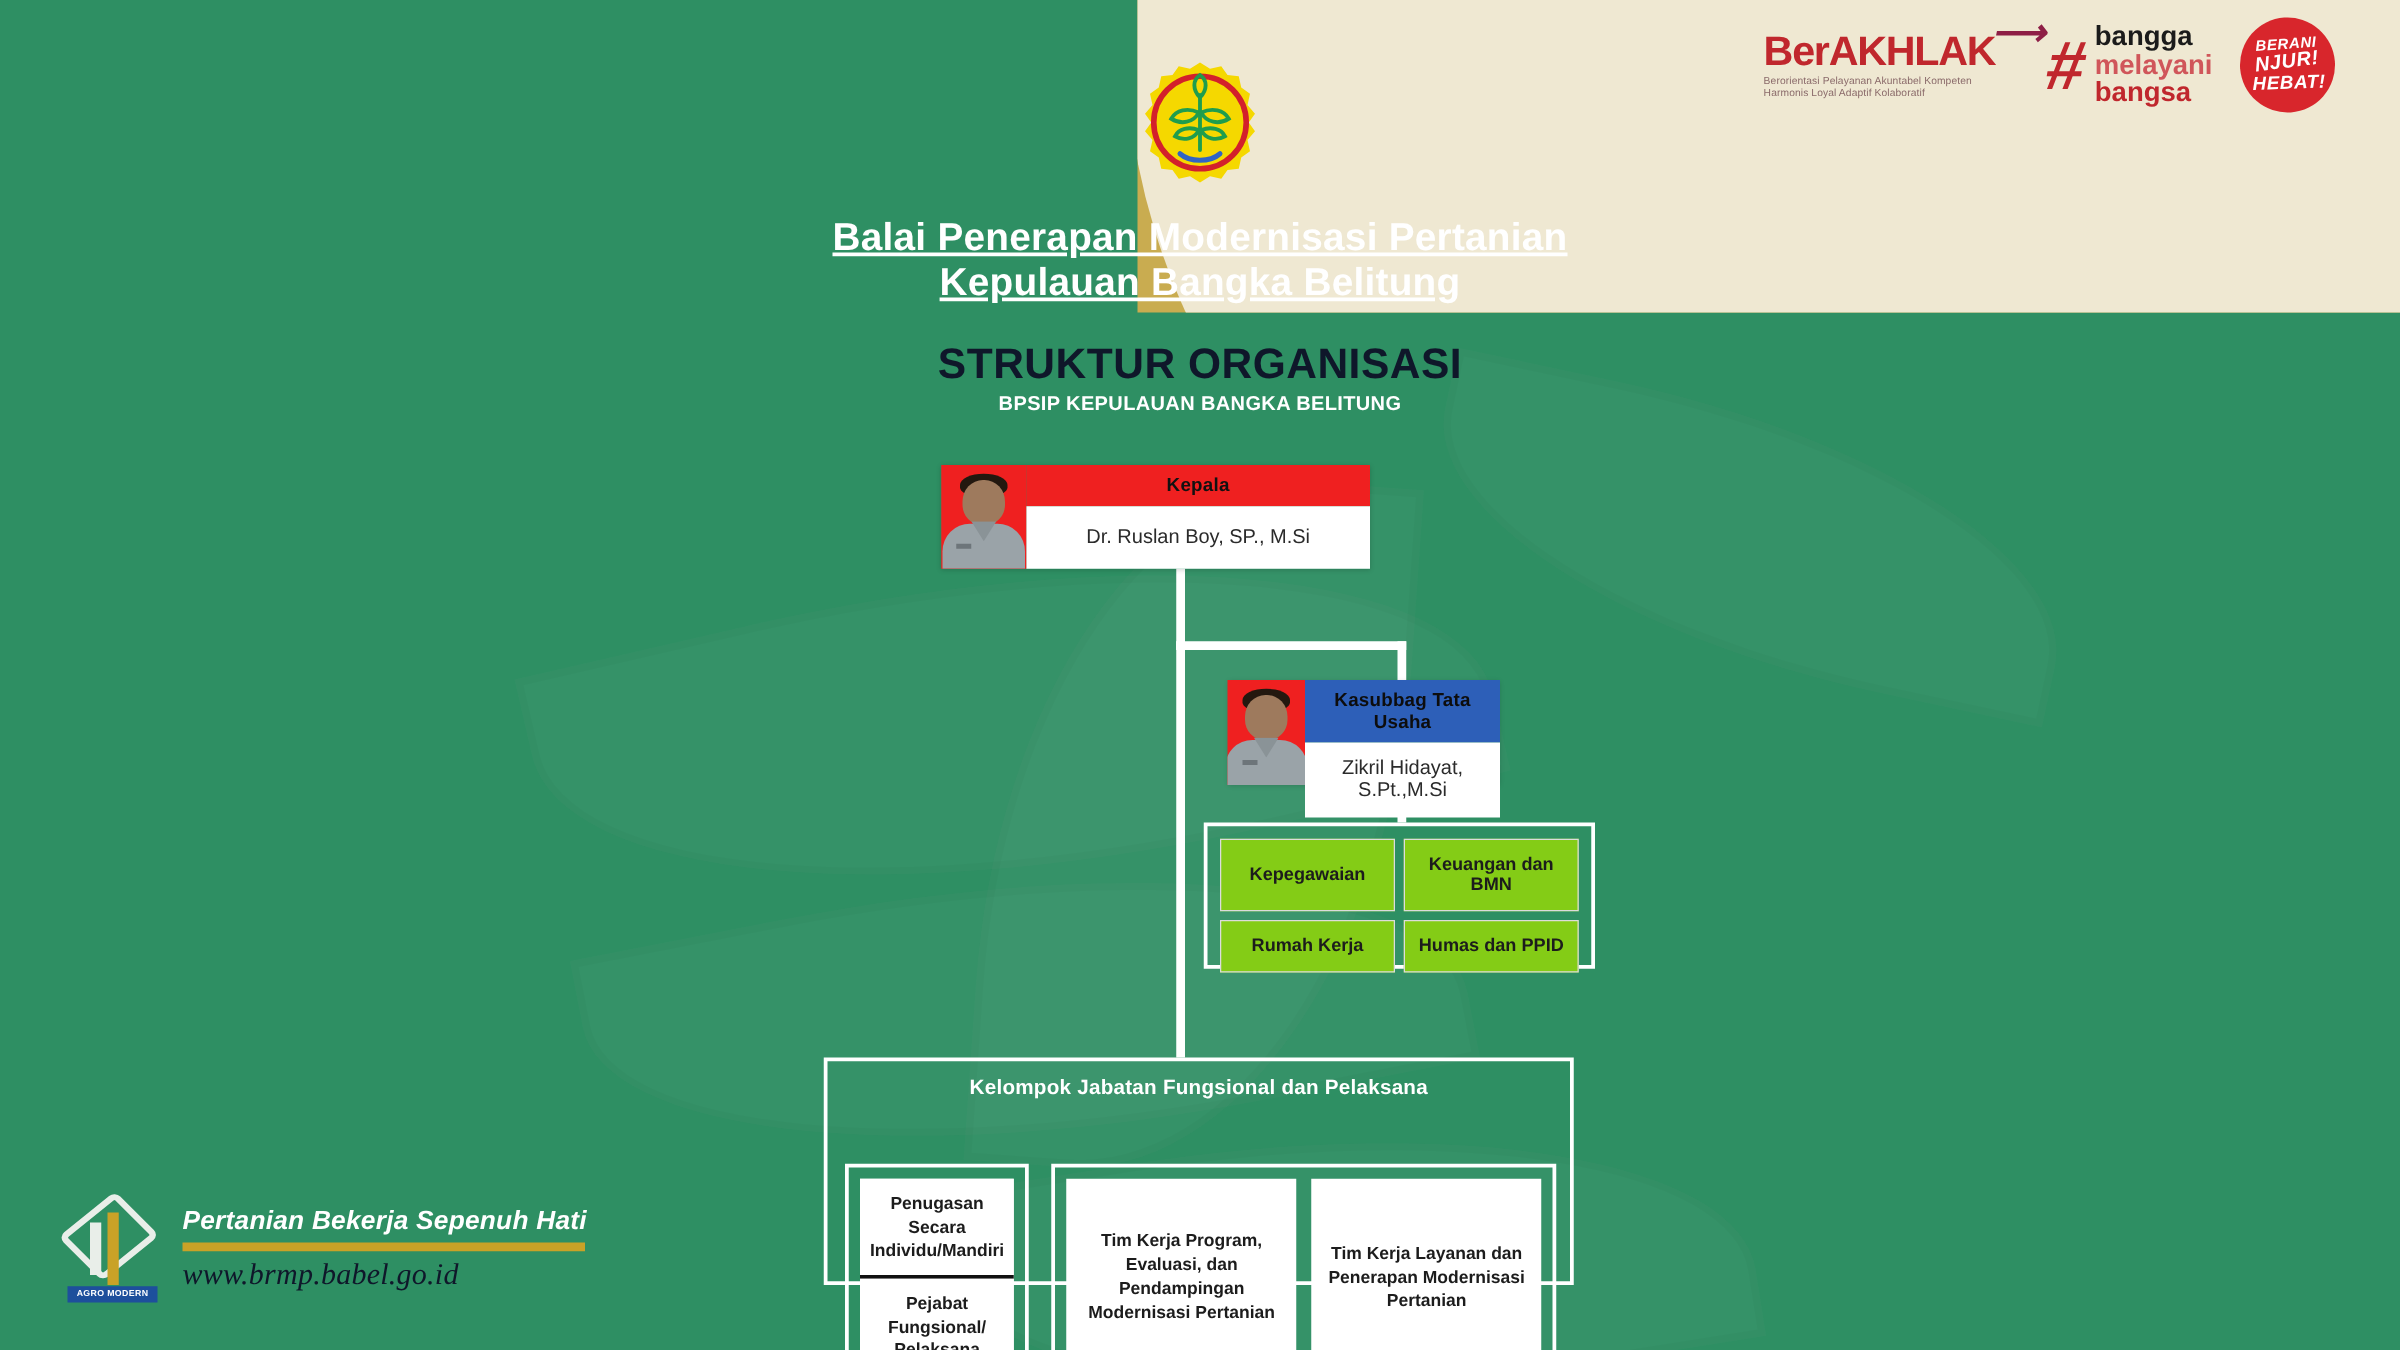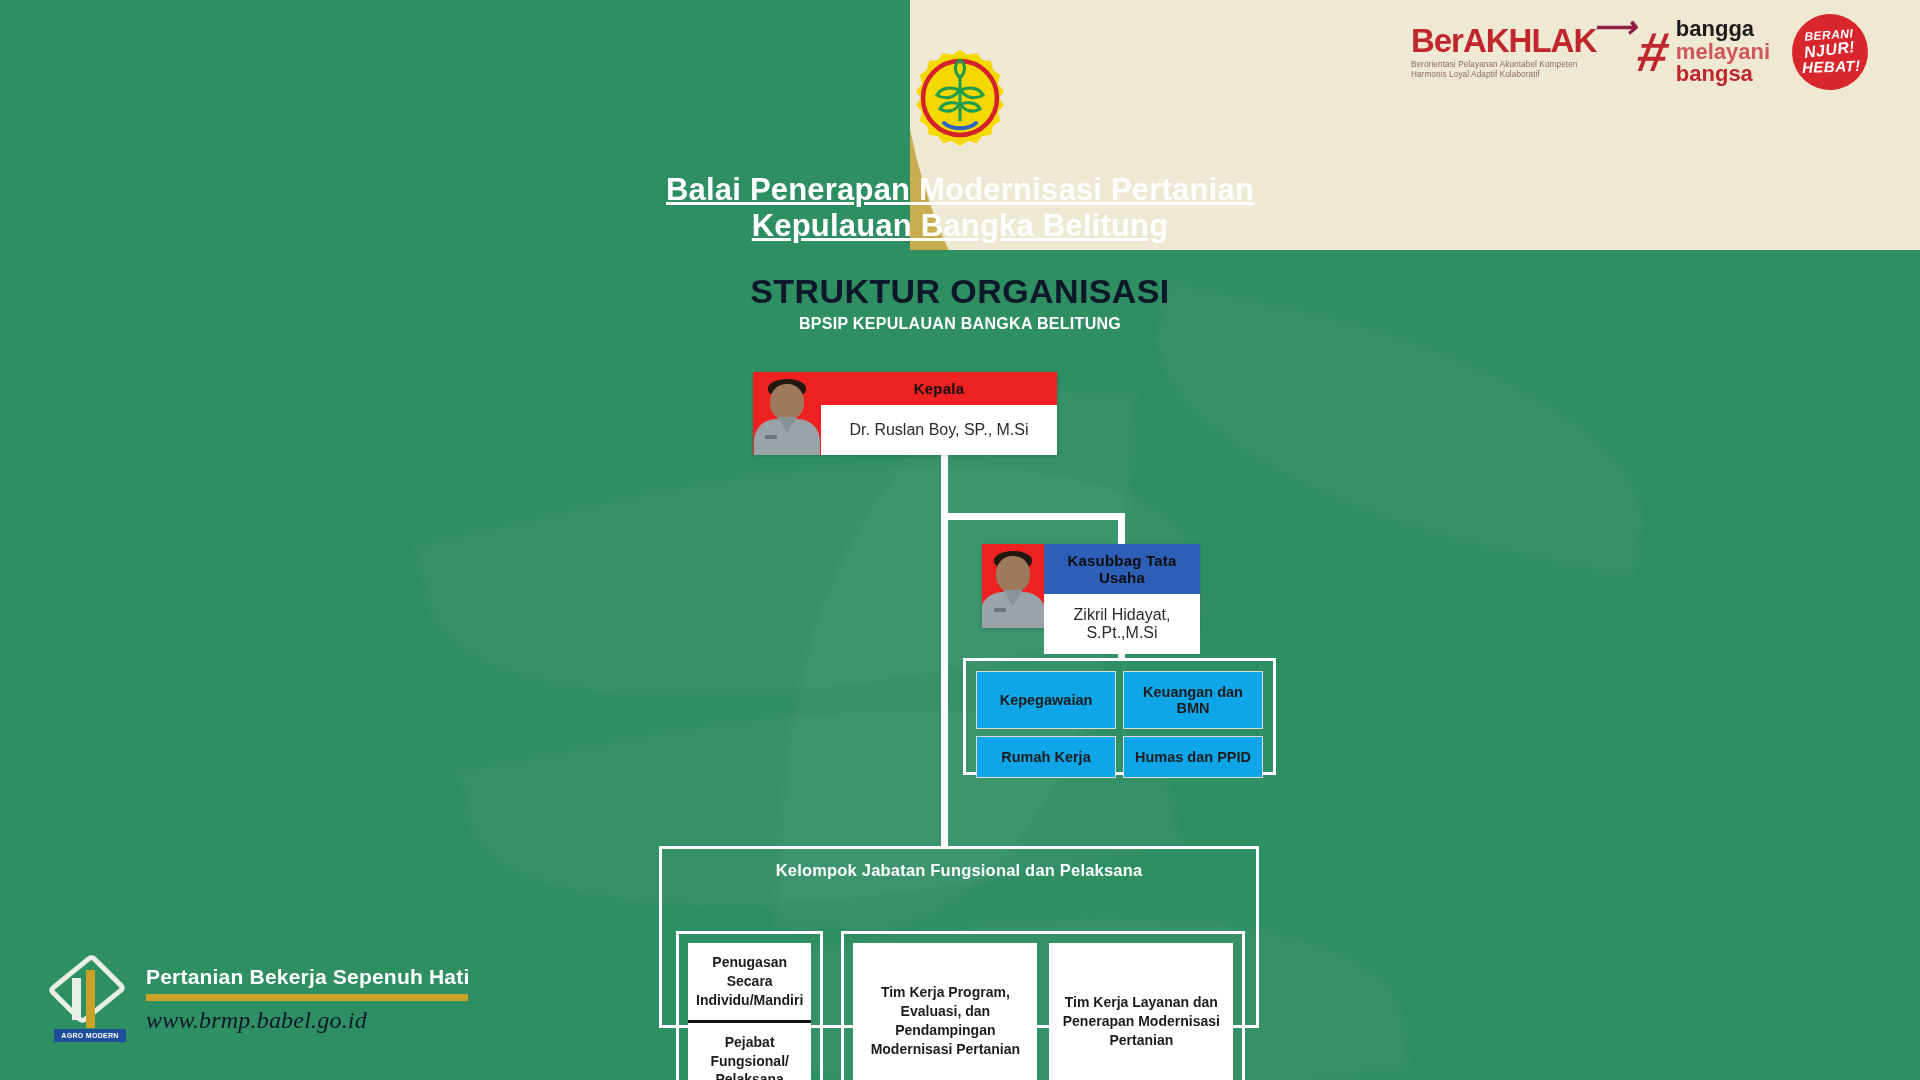--- a/index.html
+++ b/index.html
@@ -128,21 +128,21 @@
     padding:12px 14px; flex:1; display:flex; align-items:center; justify-content:center;
   }
 
   
   #subunit-group {
     position:absolute; z-index:3;
     border:3px solid #ffffff; padding:10px;
     display:grid; grid-template-columns:1fr 1fr; gap:7px;
   }
   .subunit-box {
-    background:#0ea5e9; color:#1c1c1c; font-size:14.5px; font-weight:bold;
+    background:#84cc16; color:#1c1c1c; font-size:14.5px; font-weight:bold;
     text-align:center; padding:12px 6px; border:1px solid #dcdcdc;
     display:flex; align-items:center; justify-content:center;
   }
 
   
   #functional-group {
     position:absolute; z-index:3;
     border:3px solid #ffffff; padding:12px 14px 16px;
   }
   .fg-title {
@@ -171,21 +171,21 @@
   }
   .fl-bar { position:absolute; left:34px; top:14px; width:9px; height:58px; background:#c9a227; }
   .fl-bar2 { position:absolute; left:20px; top:22px; width:9px; height:42px; background:#e9eee9; }
   .fl-tag {
     position:absolute; left:2px; bottom:0; width:72px; height:13px;
     background:#1d4f9c; color:#fff; font-size:7px; font-weight:bold;
     display:flex; align-items:center; justify-content:center; letter-spacing:0.3px;
   }
   .footer-texts { display:flex; flex-direction:column; }
   .footer-slogan {
-    color:#ffffff; font-size:21px; font-weight:bold; 
+    color:#ffffff; font-size:21px; font-weight:bold; font-style:italic;
     letter-spacing:0.2px;
   }
   .footer-rule { height:7px; background:#c9a227; margin:5px 0 6px; width:322px; }
   .footer-url { color:#0f172a; font-size:24px; font-style:italic; letter-spacing:0.2px;font-family:Liberation Serif, serif; }
 </style>
 </head>
 <body>
 
 <div id="bg-watermark">
   <div class="leaf l1"></div>
@@ -264,21 +264,21 @@
 
   <div class="conn" style="left:941px; top:513px; width:184px; height:7px;"></div>
 
   <div class="conn" style="left:1118px; top:513px; width:7px; height:35px;"></div>
 
   <div class="conn" style="left:1118px; top:628px; width:7px; height:30px;"></div>
 
   <div class="conn" style="left:941px; top:513px; width:7px; height:333px;"></div>
 </div>
 
-<div class="person-card" style="left:753px; top:372px; width:304px; height:83px;">
+<div class="person-card" style="left:753px; top:372px; width:343px; height:83px;">
   <div class="person-photo">
     <div class="photo-hair"></div>
     <div class="photo-face"></div>
     <div class="photo-body"></div>
     <div class="photo-collar"></div>
     <div class="photo-badge"></div>
   </div>
   <div class="person-body">
     <div class="person-role" style="background:#ef2020;">Kepala</div>
     <div class="person-name">Dr. Ruslan Boy, SP., M.Si</div>

